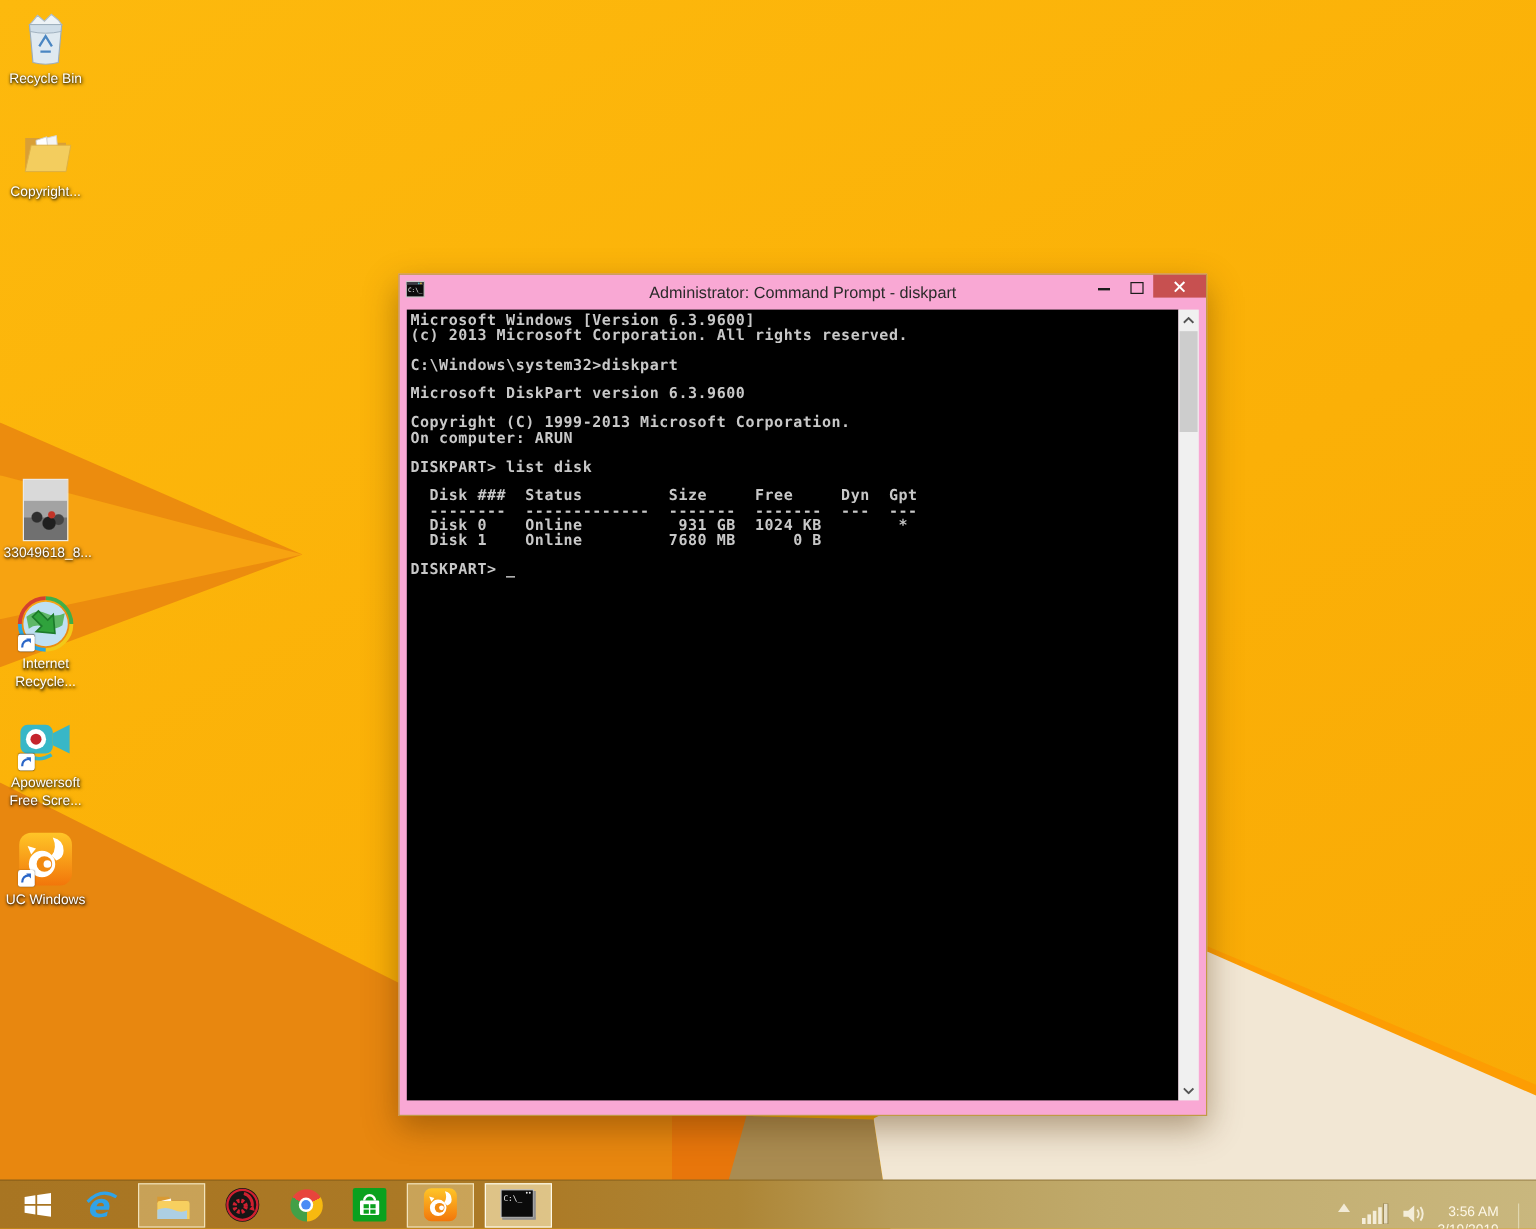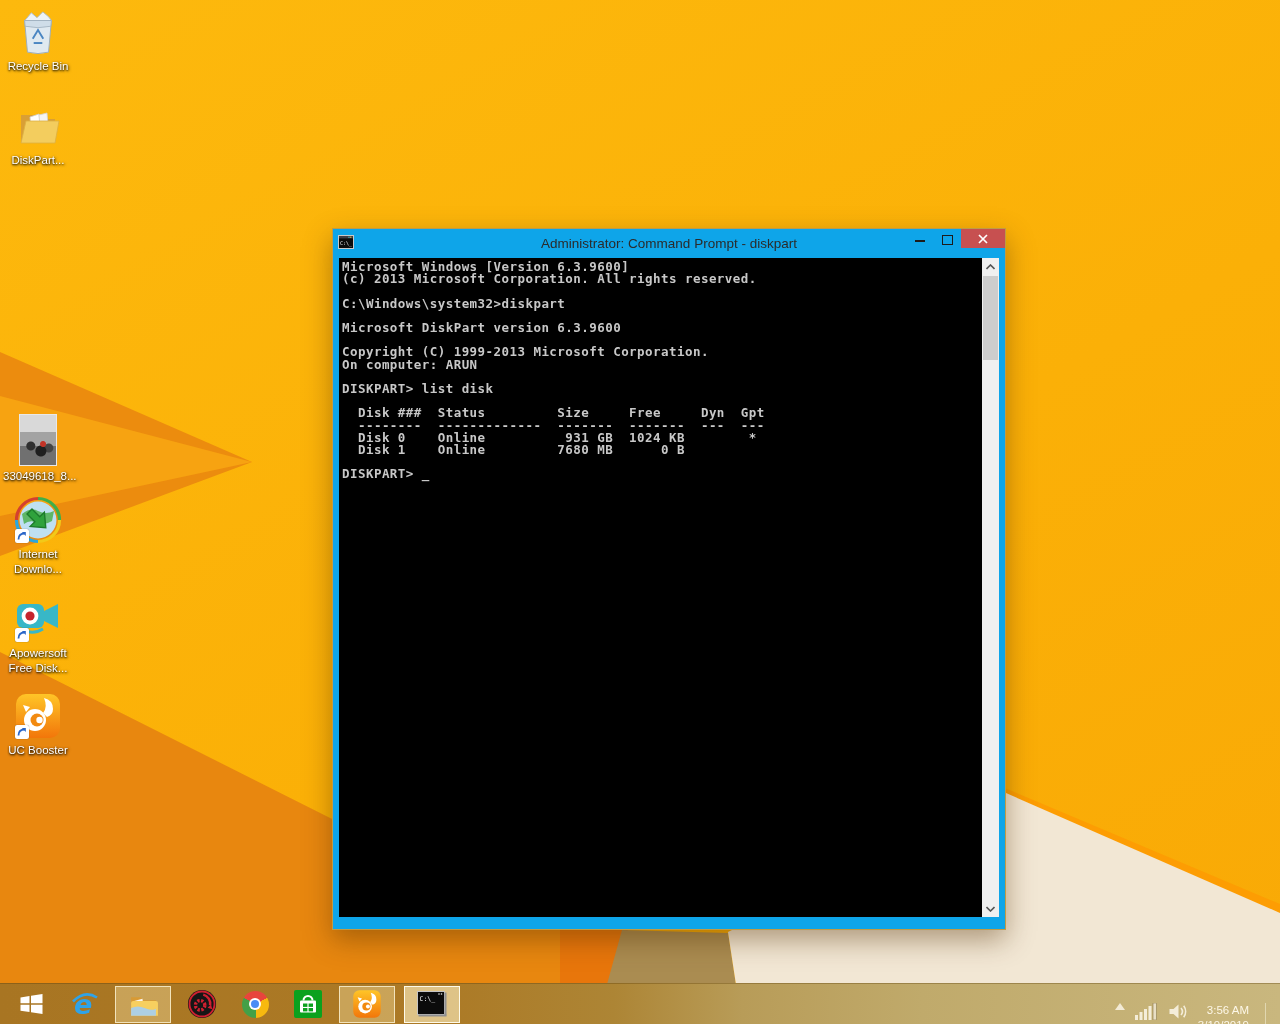--- a/index.html
+++ b/index.html
@@ -34,21 +34,21 @@
   .photo-thumb{width:36px;height:50px;border:1px solid #e9e9e9;
       background:
         radial-gradient(circle at 30% 62%,#2e2e2e 0 4px,rgba(0,0,0,0) 5px),
         radial-gradient(circle at 64% 58%,#c23327 0 2.5px,rgba(0,0,0,0) 3.5px),
         radial-gradient(circle at 58% 72%,#1f1f1f 0 5px,rgba(0,0,0,0) 6px),
         radial-gradient(circle at 80% 66%,#444 0 4px,rgba(0,0,0,0) 5px),
         linear-gradient(180deg,#d9d9d9 0 34%,#a3a3a3 35% 62%,#707070 63% 100%);}
 
   
   .win{position:absolute;left:332px;top:228px;width:674px;height:702px;box-sizing:border-box;
-      background:#0ea5e9;border:1px solid #c09b45;box-shadow:0 10px 26px rgba(80,45,0,.42);}
+      background:#f9a8d4;border:1px solid #c09b45;box-shadow:0 10px 26px rgba(80,45,0,.42);}
   .titlebar{position:relative;height:29px;display:flex;align-items:center;}
   .title-text{position:absolute;left:0;right:0;text-align:center;font-size:13.5px;color:#2b2b2b;}
   .t-icon{margin-left:5px;z-index:2;display:block;}
   .caption{position:absolute;top:0;right:0;height:19px;display:flex;z-index:3;}
   .cap-btn{display:flex;align-items:center;justify-content:center;height:19px;}
   .cap-min{width:29px;}
   .cap-max{width:27px;}
   .cap-close{width:44px;background:#c75050;}
   .glyph-min{width:10px;height:2px;background:#1c1c1c;margin-top:4px;}
   .glyph-max{width:9px;height:8px;border:1.6px solid #1c1c1c;margin-top:2px;}
@@ -108,26 +108,26 @@
 
   <div class="dicon" style="top:102px">
     <div class="art">
       <svg width="48" height="48" viewBox="0 0 48 48">
         <path d="M7 13 h13 l4 4 h17 v24 H7 Z" fill="#d99f35"></path>
         <path d="M16 15 l9 -3 3 26 -10 1 Z" fill="#ffffff" stroke="#cfcfcf" stroke-width="0.8"></path>
         <path d="M25 13 l8 -2 2 24 -8 2 Z" fill="#f4f4f4" stroke="#d4d4d4" stroke-width="0.8"></path>
         <path d="M7 41 L12 19 H45 L41 41 Z" fill="#f3cd5e" stroke="#dcb043" stroke-width="0.8"></path>
       </svg>
     </div>
-    <div class="lbl">DiskPart...</div>
-  </div>
-
-
-
-  <div class="dicon" style="top:414px">
+    <div class="lbl">Copyright...</div>
+  </div>
+
+
+
+  <div class="dicon" style="top:399px">
     <div class="art" style="height:52px">
       <div class="photo-thumb"></div>
     </div>
     <div class="lbl">33049618_8...</div>
   </div>
 
   <div class="dicon" style="top:496px">
     <div class="art">
       <svg width="48" height="48" viewBox="0 0 48 48">
         <path d="M24 2.5 A21.5 21.5 0 0 1 45.5 24" fill="none" stroke="#3fae49" stroke-width="3.2"></path>
@@ -140,40 +140,40 @@
           <path d="M20.5 12 h7 v11 h6.5 l-10 12 -10 -12 h6.5 z" fill="#2fa23c" stroke="#1c7b2b" stroke-width="1.4"></path>
         </g>
       </svg>
       <span class="badge">
         <svg width="14" height="14" viewBox="0 0 14 14">
             <path d="M3.5 10.5 C3.5 6.5 5.5 4.5 9.5 4.5" fill="none" stroke="#2a66c8" stroke-width="1.8"></path>
             <path d="M6.8 3 h4 v4 Z" fill="#2a66c8"></path>
           </svg>
       </span>
     </div>
-    <div class="lbl">Internet Downlo...</div>
+    <div class="lbl">Internet Recycle...</div>
   </div>
 
   <div class="dicon" style="top:595px">
     <div class="art">
       <svg width="48" height="48" viewBox="0 0 48 48">
         <rect x="3" y="9" width="27" height="24" rx="6" fill="#38b7c7"></rect>
         <path d="M30 16 L44 9 V33 L30 26 Z" fill="#38b7c7"></path>
         <circle cx="16" cy="21" r="8.4" fill="#ffffff"></circle>
         <circle cx="16" cy="21" r="4.6" fill="#c5242c"></circle>
         <path d="M8 33 q9 8 21 1" stroke="#38b7c7" stroke-width="3" fill="none"></path>
       </svg>
       <span class="badge">
         <svg width="14" height="14" viewBox="0 0 14 14">
             <path d="M3.5 10.5 C3.5 6.5 5.5 4.5 9.5 4.5" fill="none" stroke="#2a66c8" stroke-width="1.8"></path>
             <path d="M6.8 3 h4 v4 Z" fill="#2a66c8"></path>
           </svg>
       </span>
     </div>
-    <div class="lbl">Apowersoft Free Disk...</div>
+    <div class="lbl">Apowersoft Free Scre...</div>
   </div>
 
   <div class="dicon" style="top:692px">
     <div class="art">
       <svg width="48" height="48" viewBox="0 0 48 48">
         <defs>
           <linearGradient id="ucg" x1="0" y1="0" x2="0" y2="1">
             <stop offset="0" stop-color="#ffc527"></stop>
               <stop offset="1" stop-color="#f2760a"></stop>
           </linearGradient>
@@ -185,21 +185,21 @@
         <circle cx="25.5" cy="28" r="3.2" fill="#ffffff"></circle>
         <path d="M12 20 l-3 -7 7 2 Z" fill="#ffffff"></path>
       </svg>
       <span class="badge">
         <svg width="14" height="14" viewBox="0 0 14 14">
             <path d="M3.5 10.5 C3.5 6.5 5.5 4.5 9.5 4.5" fill="none" stroke="#2a66c8" stroke-width="1.8"></path>
             <path d="M6.8 3 h4 v4 Z" fill="#2a66c8"></path>
           </svg>
       </span>
     </div>
-    <div class="lbl">UC Booster</div>
+    <div class="lbl">UC Windows</div>
   </div>
 
   <div class="win">
     <div class="titlebar">
       <span class="t-icon">
         <svg width="16" height="16" viewBox="0 0 16 16">
           <rect x="0.5" y="1.5" width="15" height="13" fill="#0c0c0c" stroke="#c9c9c9" stroke-width="1"></rect>
           <rect x="1" y="2" width="14" height="2.4" fill="#3c3c44"></rect>
           <circle cx="11" cy="3.2" r="0.7" fill="#53c7c7"></circle>
             <circle cx="12.8" cy="3.2" r="0.7" fill="#e0c23e"></circle>

